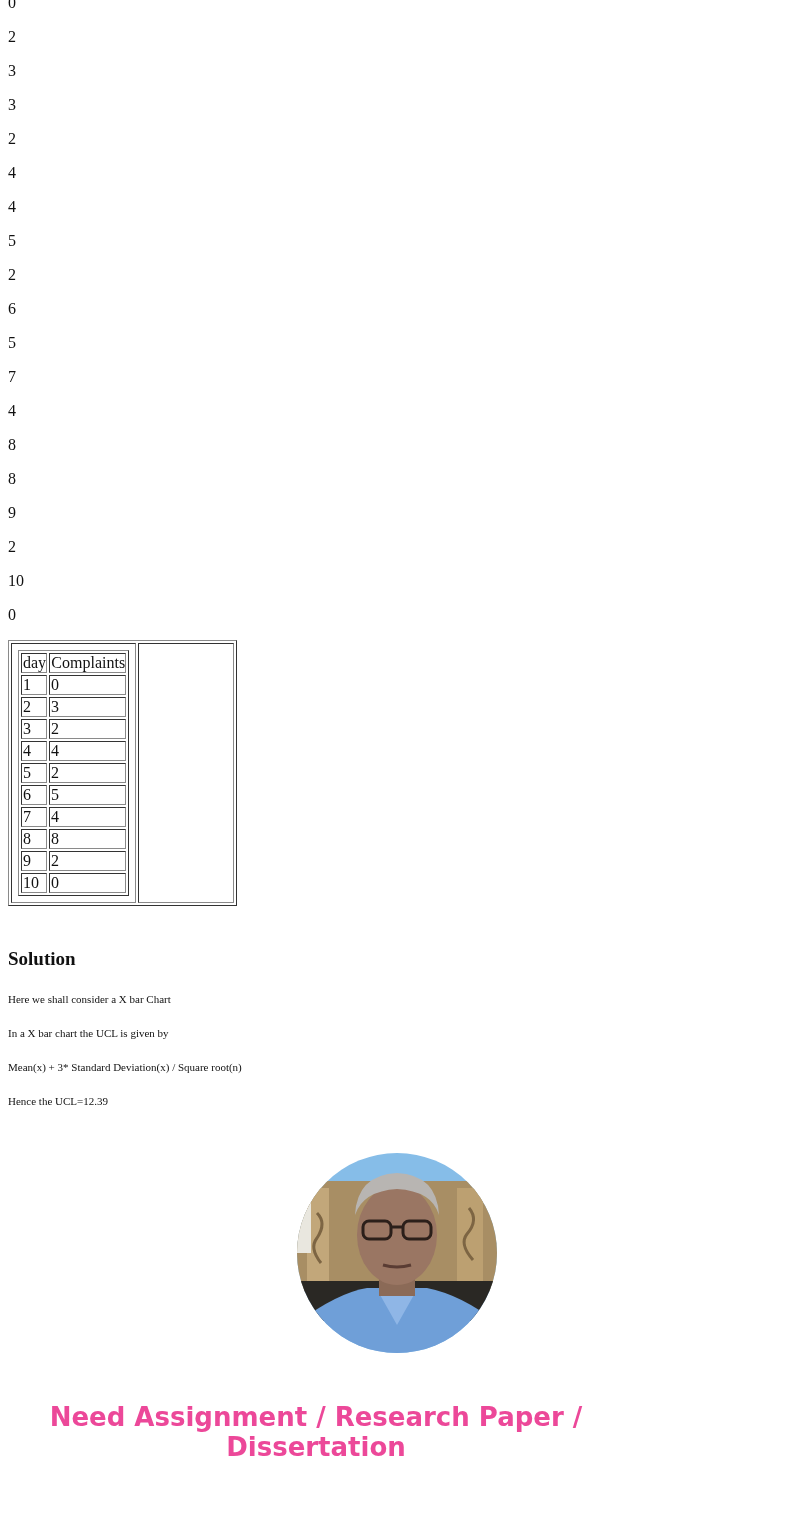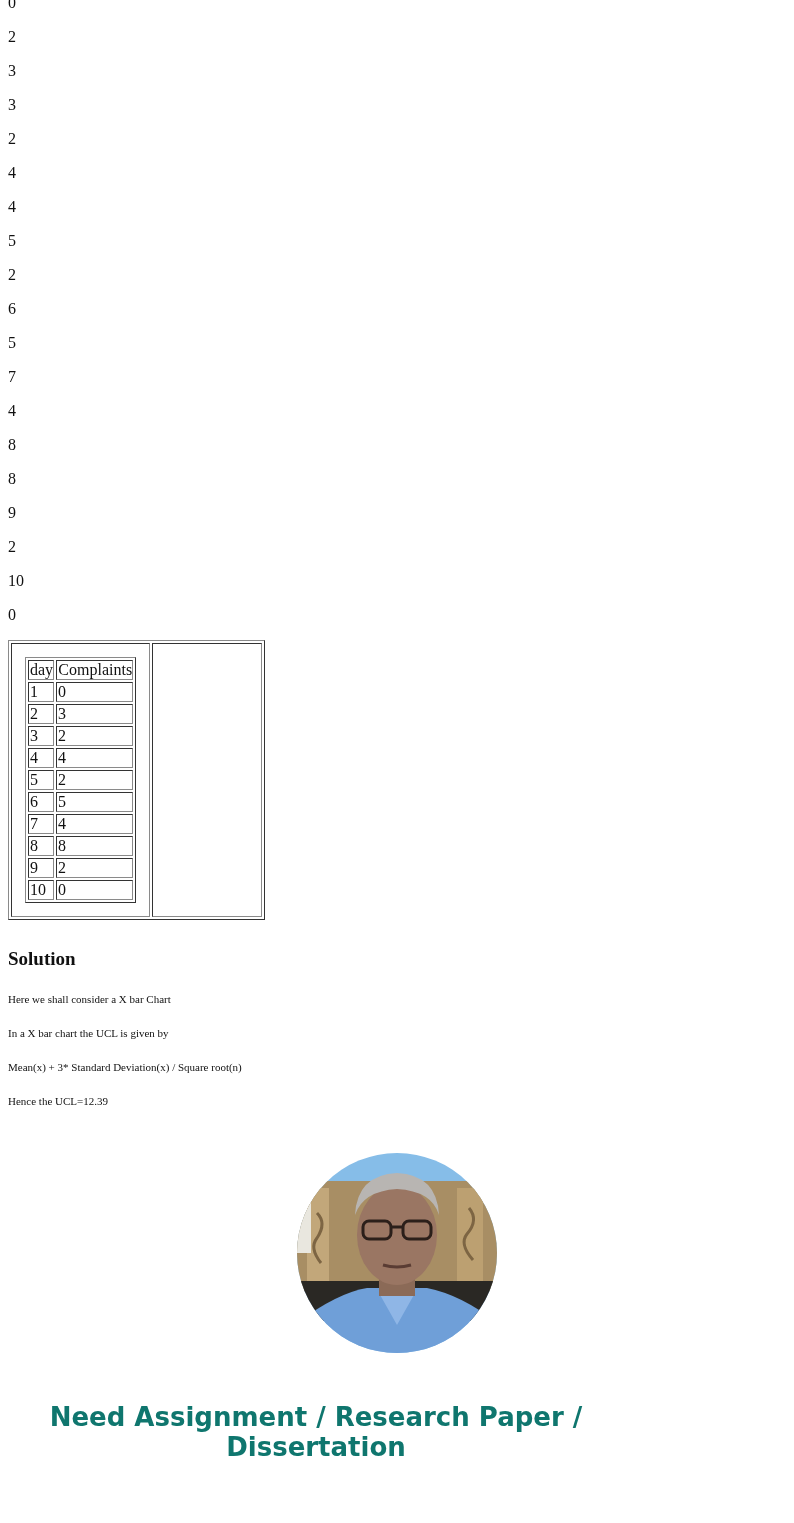--- a/index.html
+++ b/index.html
@@ -35,21 +35,21 @@
       border-collapse: separate;
       border-spacing: 2px;
       border-style: solid;
       border-width: 1px;
       border-color: #8a8a8a #333333 #333333 #8a8a8a;
     }
     .outer-table > tbody > tr > td {
       border-style: solid;
       border-width: 1px;
       border-color: #333333 #8a8a8a #8a8a8a #333333;
-      padding: 13px;
+      padding: 6px;
       vertical-align: top;
       font-family: Liberation Serif, serif;
     }
     .outer-empty-cell {
       width: 82px;
       height: 242px;
     }
     .inner-table {
       border-collapse: separate;
       border-spacing: 2px;
@@ -104,21 +104,21 @@
     .footer-banner {
       position: absolute;
       left: 0;
       top: 1402px;
       width: 632px;
       text-align: center;
       font-family: "DejaVu Sans", "Liberation Sans", sans-serif;
       font-weight: bold;
       font-size: 26px;
       line-height: 30px;
-      color: #0f766e;
+      color: #ec4899;
     }
     .footer-line {
       display: block;
     }
   </style>
 </head>
 <body>
 
 <div class="content">
   <p class="data-line">0</p>

